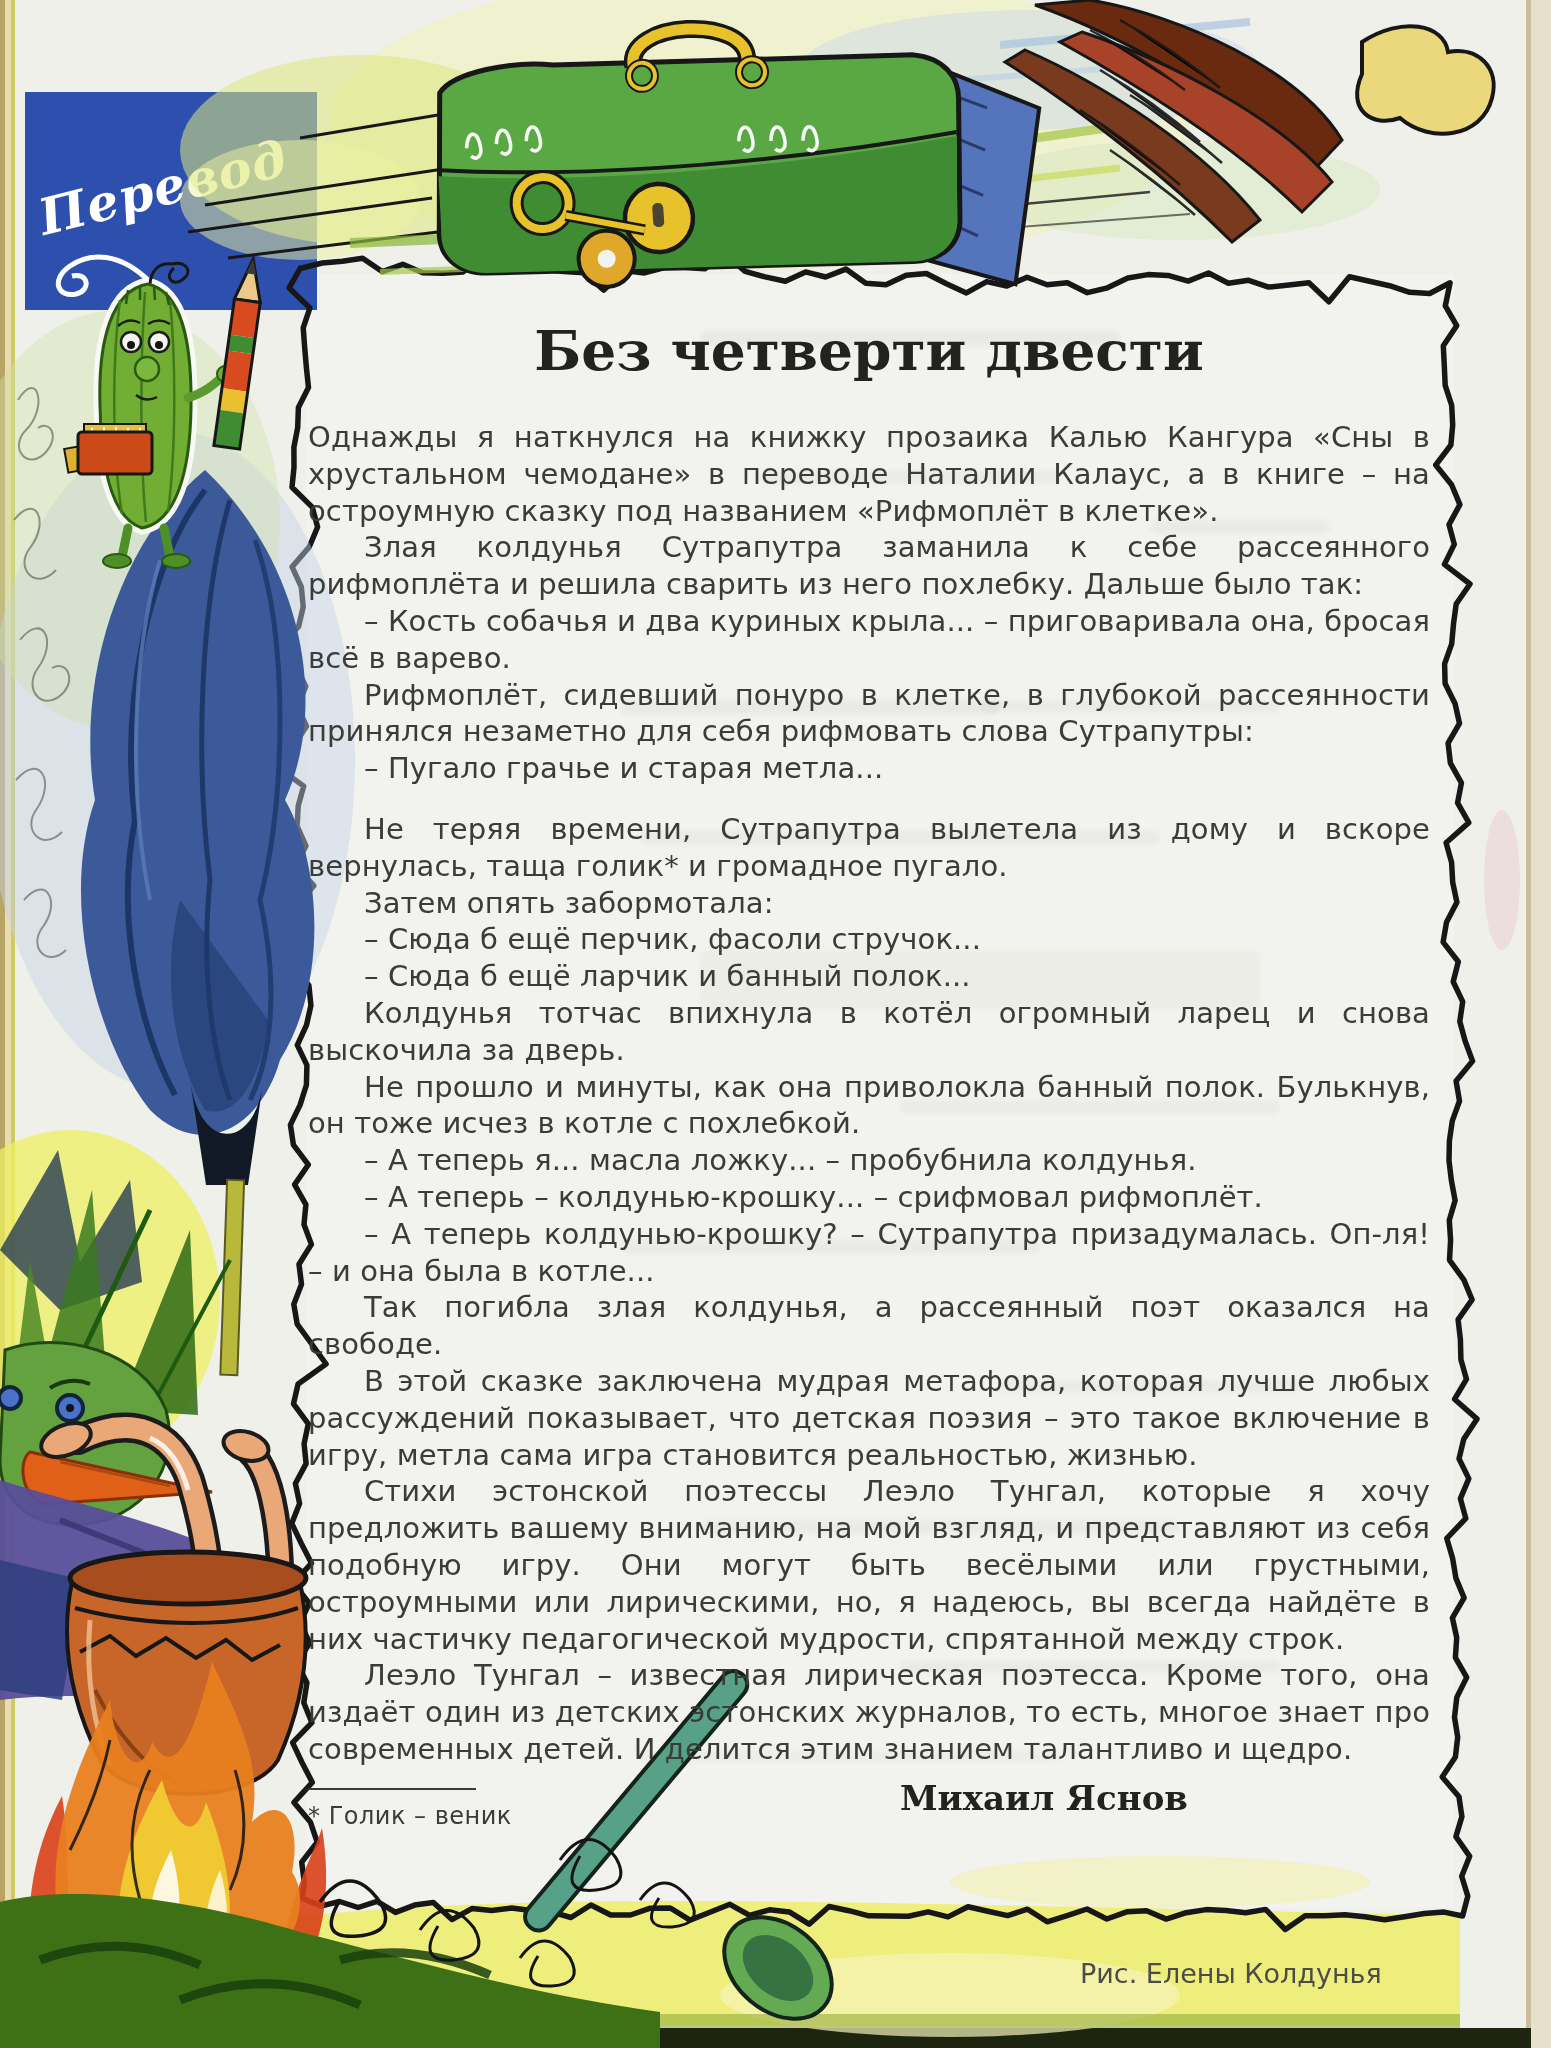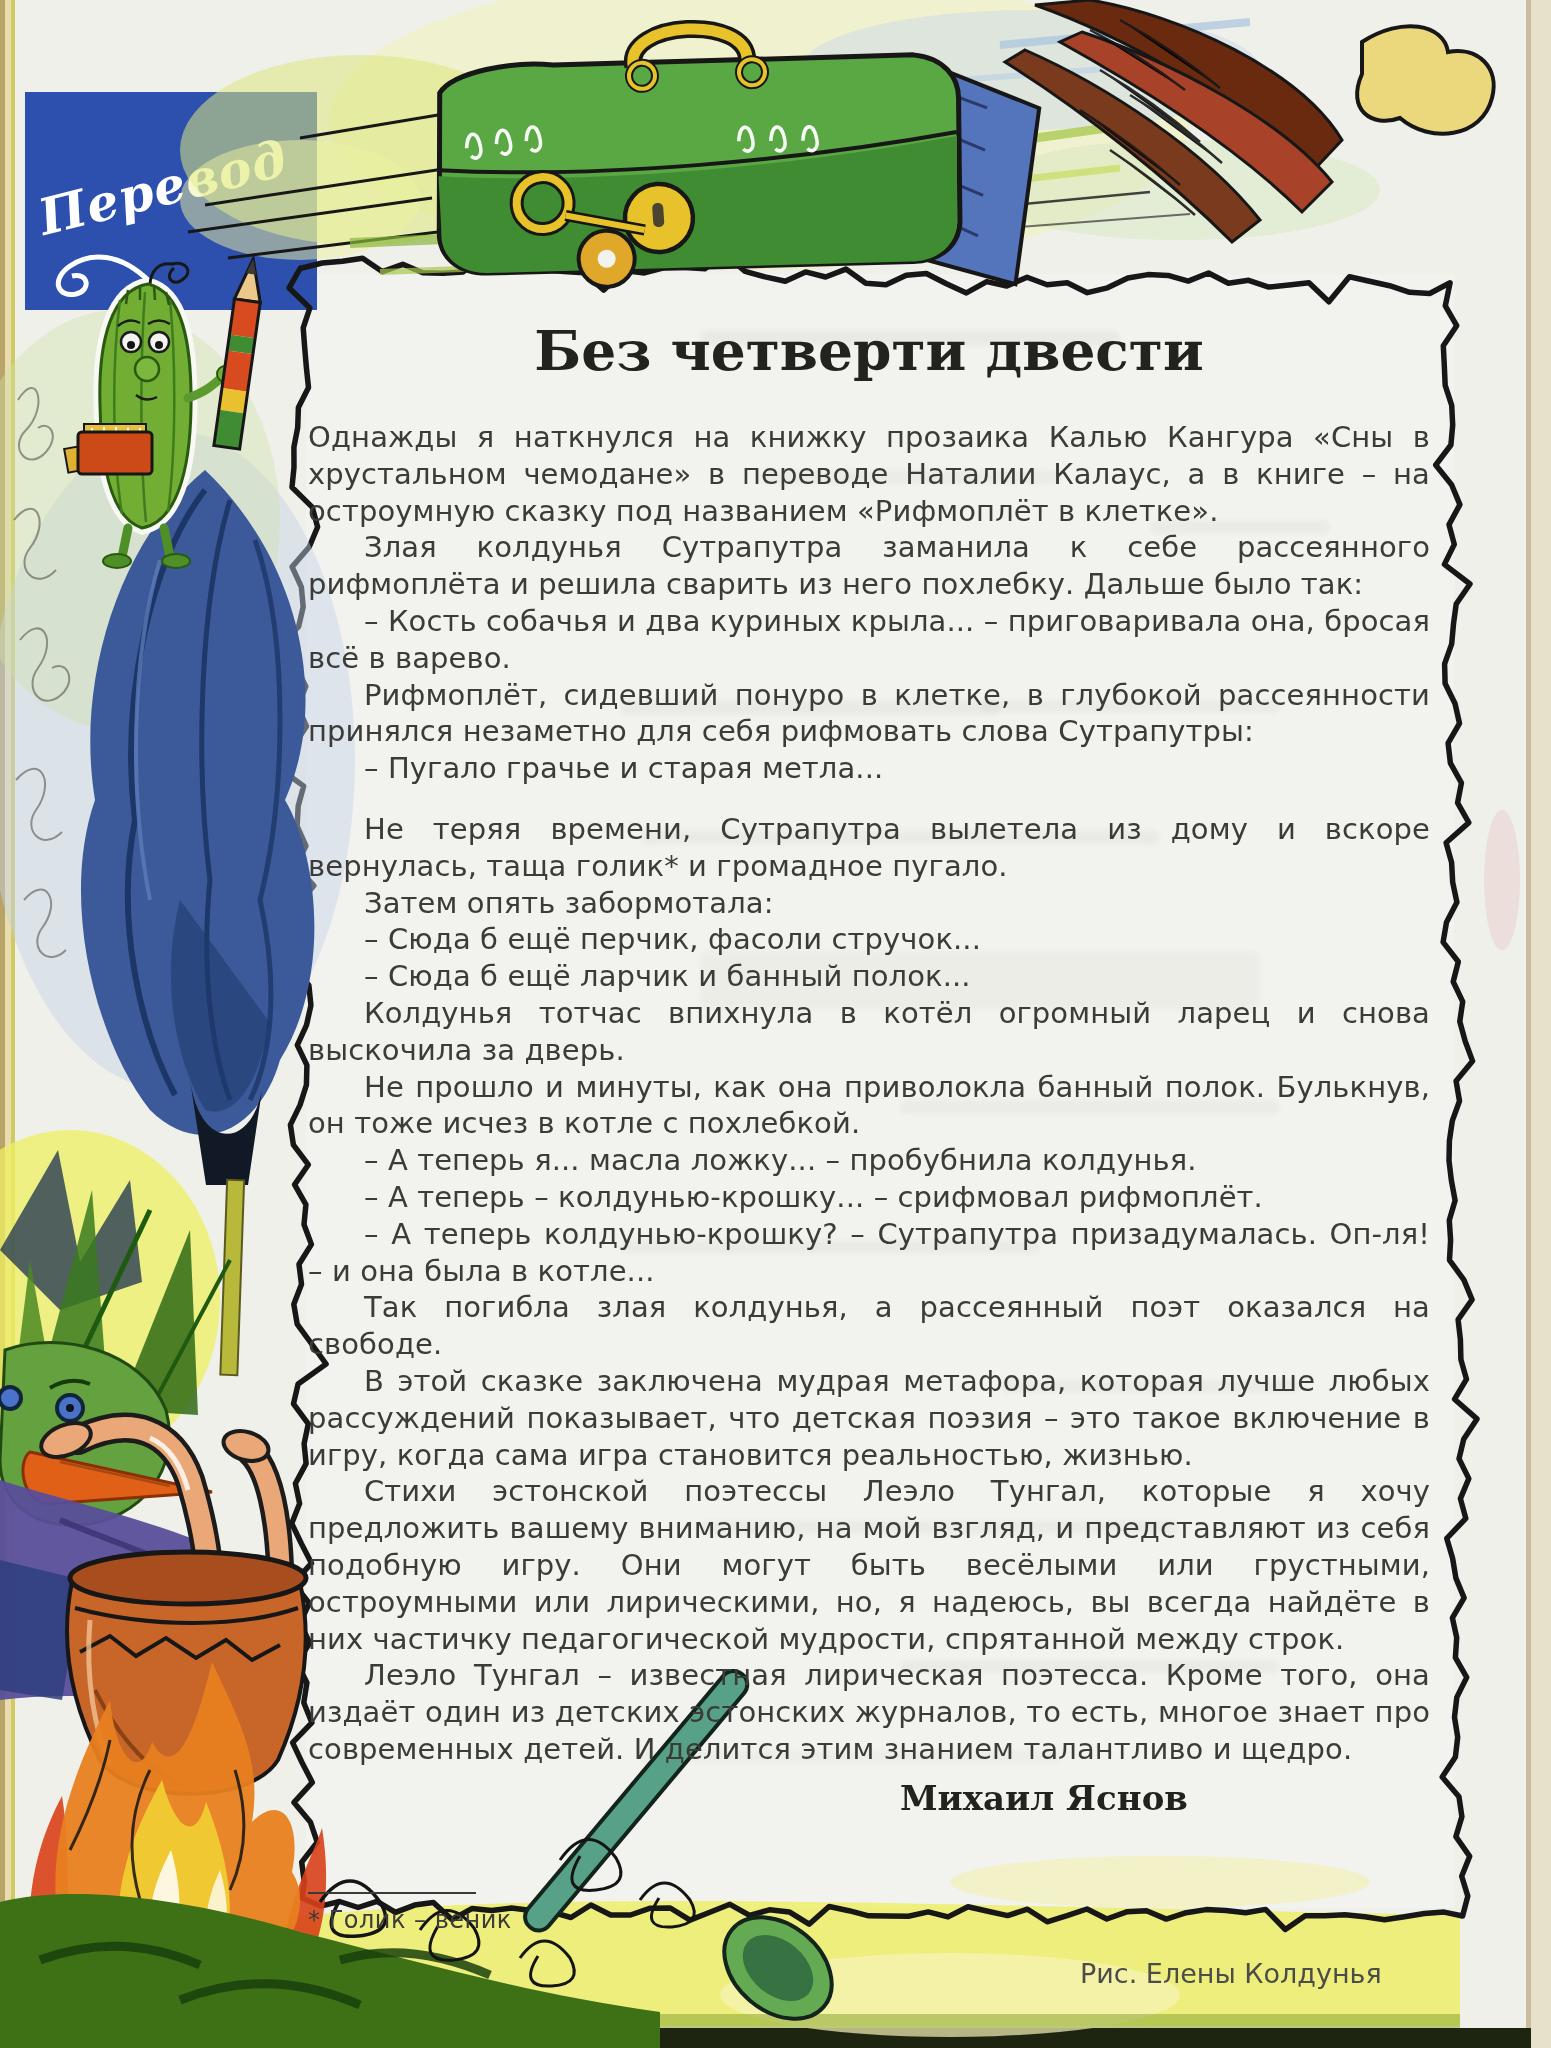--- a/index.html
+++ b/index.html
@@ -28,21 +28,21 @@
   .layer-smudges{z-index:1;}
   
   .article{position:absolute;left:308px;top:318px;width:1122px;z-index:5;}
   .article h1{margin:0 0 36px 0;font-family:"DejaVu Serif",serif;font-weight:700;
      font-size:55px;letter-spacing:0px;}
   .article p{margin:0;font-size:29px;line-height:36.8px;text-align:justify;
      text-indent:56px;letter-spacing:0.1px;}
   .article p.no-indent{text-indent:0;}
   .signature{margin-top:10px;font-family:"DejaVu Serif",serif;font-weight:700;
      font-size:34px;text-align:right;padding-right:242px;}
-  .footnote{position:absolute;left:308px;top:1892px;z-index:5;}
+  .footnote{position:absolute;left:308px;top:1788px;z-index:5;}
   .footnote .rule{width:168px;height:0;border-top:2px solid #3a3a36;margin-bottom:12px;}
   .footnote .note{font-size:24px;letter-spacing:0.5px;}
   .caption{position:absolute;left:1080px;top:1958px;width:340px;z-index:5;
      font-size:27px;text-align:left;}
 </style>
 </head>
 <body>
 
 <div class="page">
 
@@ -287,21 +287,21 @@
       <p style="color: rgb(59, 59, 55); margin-top: 24px;">Не теряя времени, Сутрапутра вылетела из дому и вскоре вернулась, таща голик* и громадное пугало.</p>
       <p style="color: rgb(59, 59, 55);">Затем опять забормотала:</p>
       <p style="color: rgb(59, 59, 55);">– Сюда б ещё перчик, фасоли стручок...</p>
       <p style="color: rgb(59, 59, 55);">– Сюда б ещё ларчик и банный полок...</p>
       <p style="color: rgb(59, 59, 55);">Колдунья тотчас впихнула в котёл огромный ларец и снова выскочила за дверь.</p>
       <p style="color: rgb(59, 59, 55);">Не прошло и минуты, как она приволокла банный полок. Булькнув, он тоже исчез в котле с похлебкой.</p>
       <p style="color: rgb(59, 59, 55);">– А теперь я... масла ложку...  – пробубнила колдунья.</p>
       <p style="color: rgb(59, 59, 55);">– А теперь  – колдунью-крошку...  – срифмовал рифмоплёт.</p>
       <p style="color: rgb(59, 59, 55);">– А теперь колдунью-крошку?  – Сутрапутра призадумалась. Оп-ля!  – и она была в котле...</p>
       <p style="color: rgb(59, 59, 55);">Так погибла злая колдунья, а рассеянный поэт оказался на свободе.</p>
-      <p style="color: rgb(59, 59, 55);">В этой сказке заключена мудрая метафора, которая лучше любых рассуждений показывает, что детская поэзия  – это такое включение в игру, когда сама игра становится реальностью, жизнью.</p>
+      <p style="color: rgb(59, 59, 55);">В этой сказке заключена мудрая метафора, которая лучше любых рассуждений показывает, что детская поэзия  – это такое включение в игру, метла сама игра становится реальностью, жизнью.</p>
       <p style="color: rgb(59, 59, 55);">Стихи эстонской поэтессы Леэло Тунгал, которые я хочу предложить вашему вниманию, на мой взгляд, и представляют из себя подобную игру. Они могут быть весёлыми или грустными, остроумными или лирическими, но, я надеюсь, вы всегда найдёте в них частичку педагогической мудрости, спрятанной между строк.</p>
       <p style="color: rgb(59, 59, 55);">Леэло Тунгал  – известная лирическая поэтесса. Кроме того, она издаёт один из детских эстонских журналов, то есть, многое знает про современных детей. И делится этим знанием талантливо и щедро.</p>
     </div>
     <div class="signature" style="color: rgb(34, 35, 31);">Михаил Яснов</div>
   </div>
 
   <div class="footnote">
     <div class="rule"></div>
     <span class="note" style="color: rgb(59, 59, 55);">* Голик – веник</span>
   </div>

